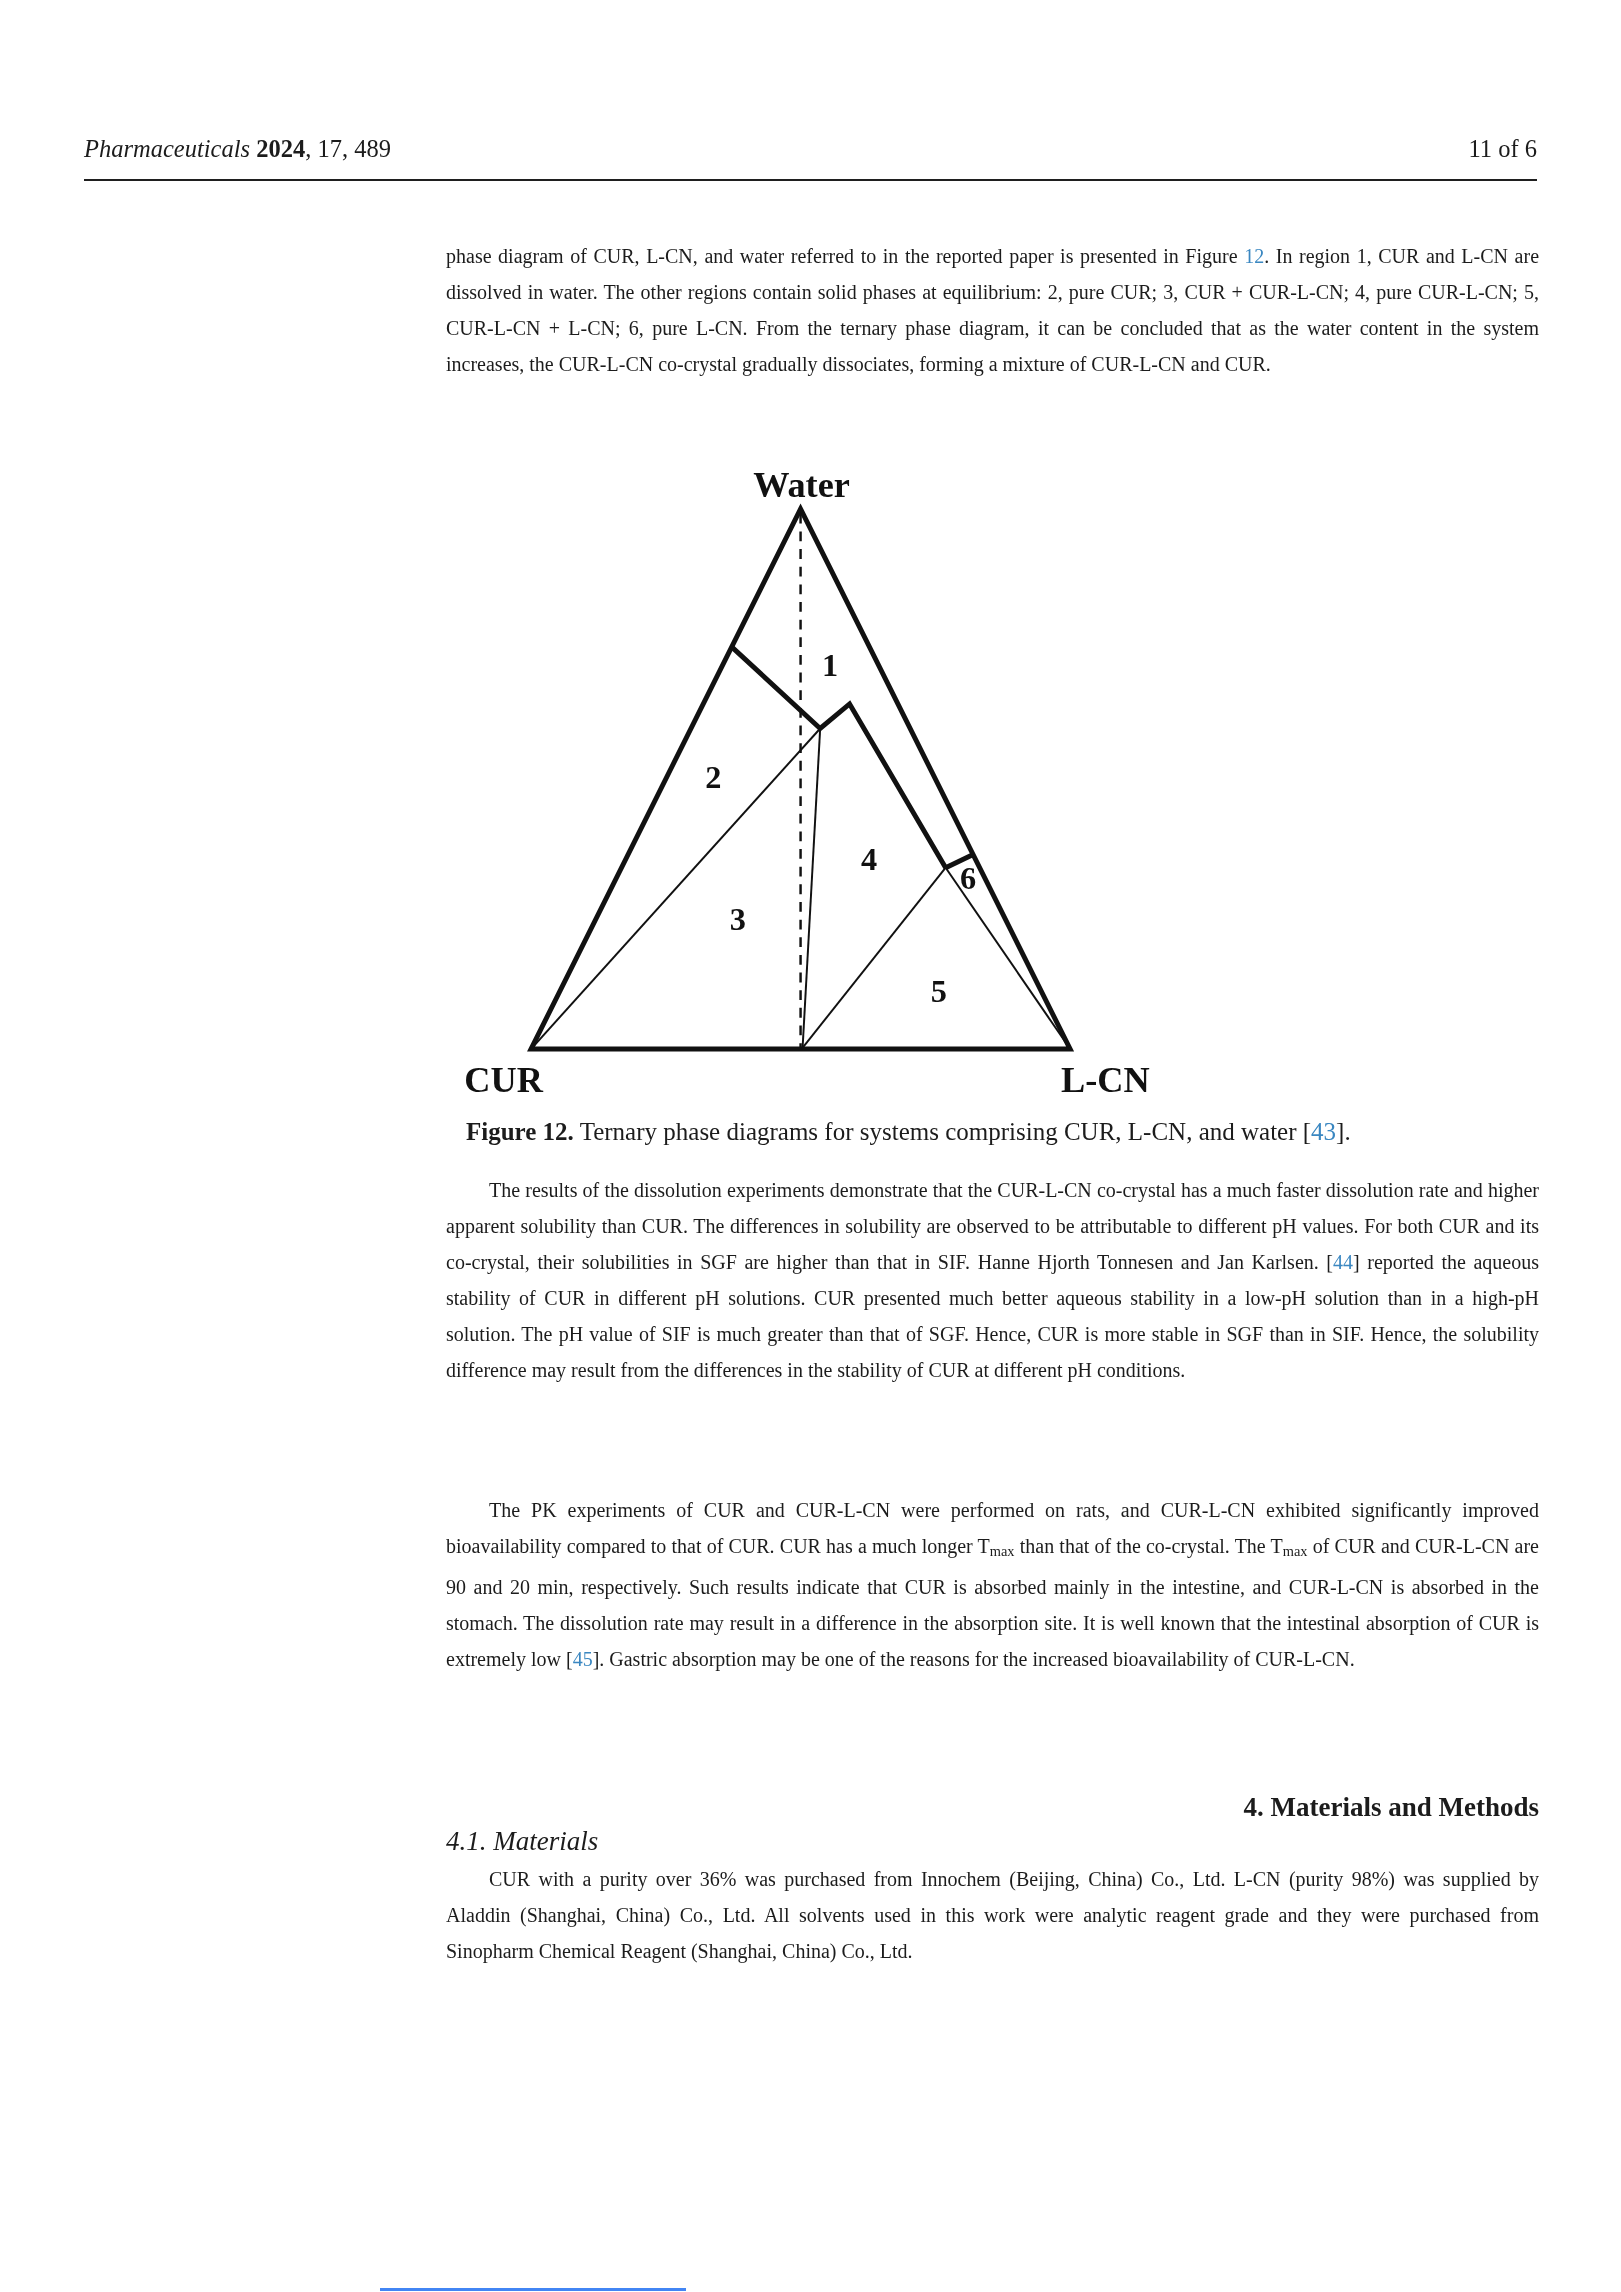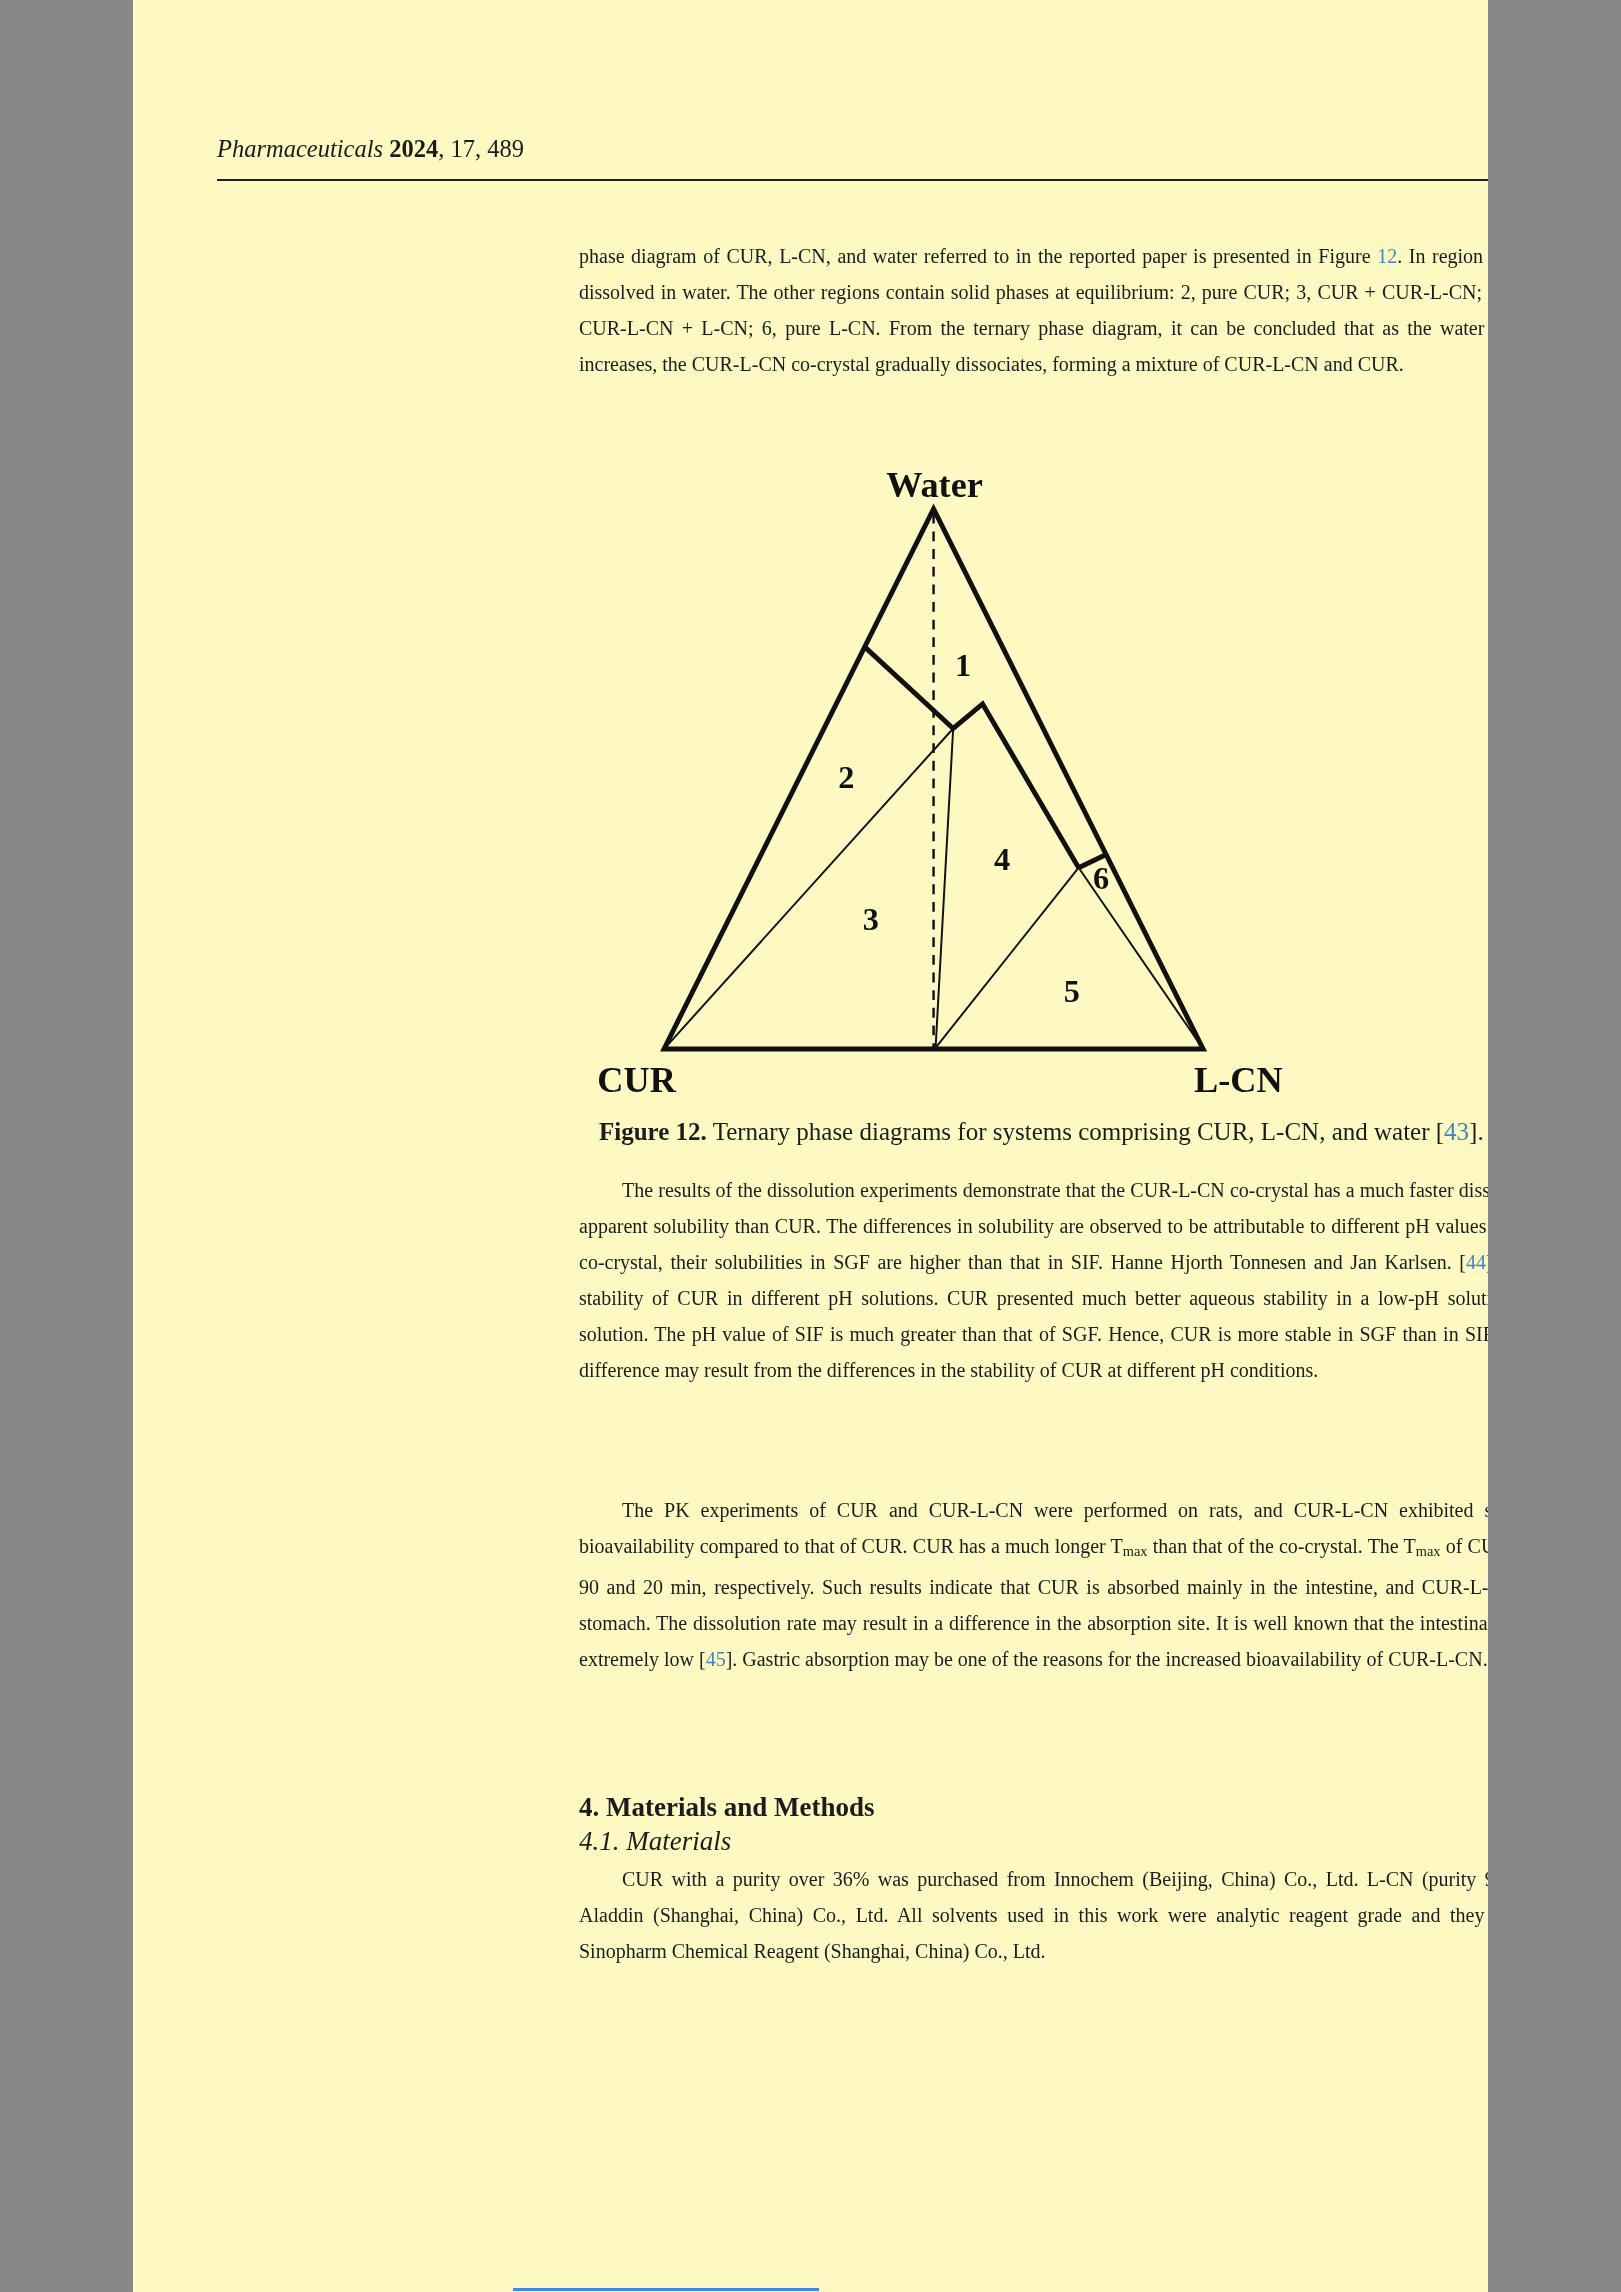--- a/index.html
+++ b/index.html
@@ -1,40 +1,40 @@
 <!DOCTYPE html>
 <html style="--link-color: #3a87c1; --text-color: #1c1c1c;"><head>
 <meta charset="utf-8">
 <style>
   :root { --link-color:#3a87c1; --text-color:#1c1c1c; }
   * { margin:0; padding:0; box-sizing:border-box; }
   body { background:#888; font-family:"Liberation Serif", serif; }
   .page {
-    position:relative; width:1355px; height:2293px; margin:0 auto;
-    background:#fef9c3; color:var(--text-color); overflow:hidden;
+    position:relative; width:1621px; height:2293px; margin:0 auto;
+    background:#ffffff; color:var(--text-color); overflow:hidden;
   }
   .hdr {
     position:absolute; left:84px; top:135px; width:1453px;
     display:flex; justify-content:space-between; align-items:baseline;
     font-size:24.5px;
   }
   .hdr .jname { font-style:italic; }
   .hdr .jbold { font-weight:700; font-style:normal; }
   .hdr-rule { position:absolute; left:84px; top:179px; width:1453px; height:2px; background:#1f1f1f; }
   .col { position:absolute; left:446px; width:1093px; }
   .body-par {
     font-size:20px; line-height:36px; text-align:justify;
     color:var(--text-color);
   }
   .indent { text-indent:43px; }
   .caption { font-size:25px; line-height:31px;margin-left:20px; }
   .seg-link { color:var(--link-color); }
   .seg-bold { font-weight:700; }
   .seg-sub { font-size:0.72em; vertical-align:-0.22em; }
-  .sec-head { font-size:27px; font-weight:700; }
+  .sec-head { font-size:27px; font-weight:700;text-align:right; }
   .subsec-head { font-size:27px; font-style:italic; }
   svg text { font-family:"Liberation Serif", serif; font-weight:700; fill:#111; }
   .vertex-lbl { font-size:37px; }
   .region-lbl { font-size:33px; }
   .blue-artifact { position:absolute; left:380px; top:2288px; width:306px; height:2.9px; background:#4285f4; }
 </style>
 </head>
 <body>
 
 <div class="page">

